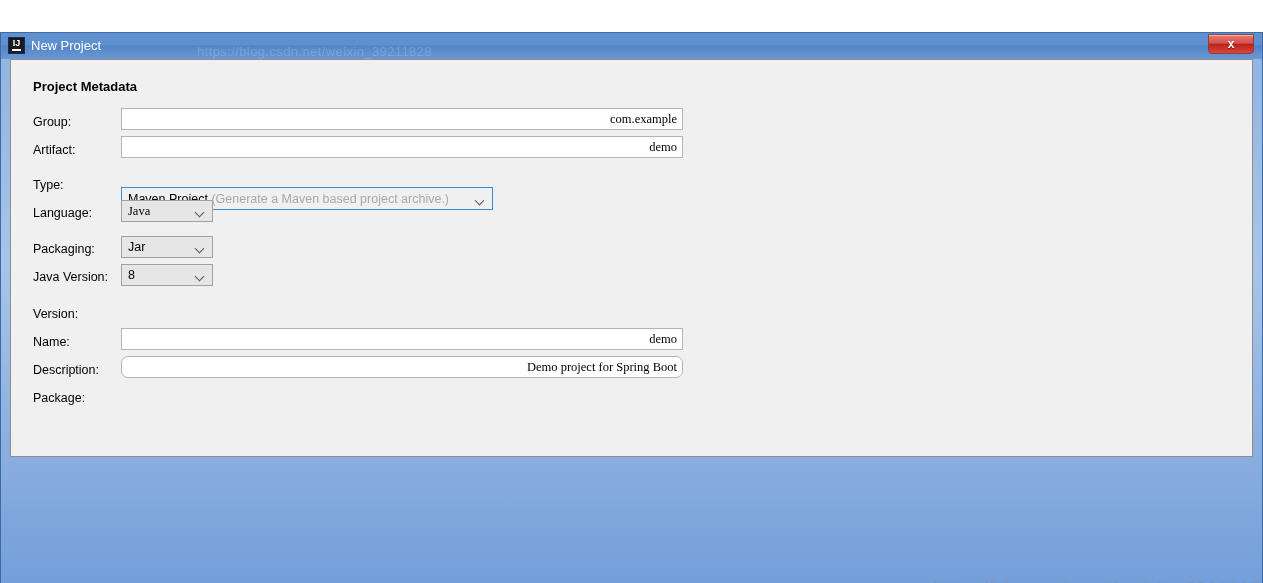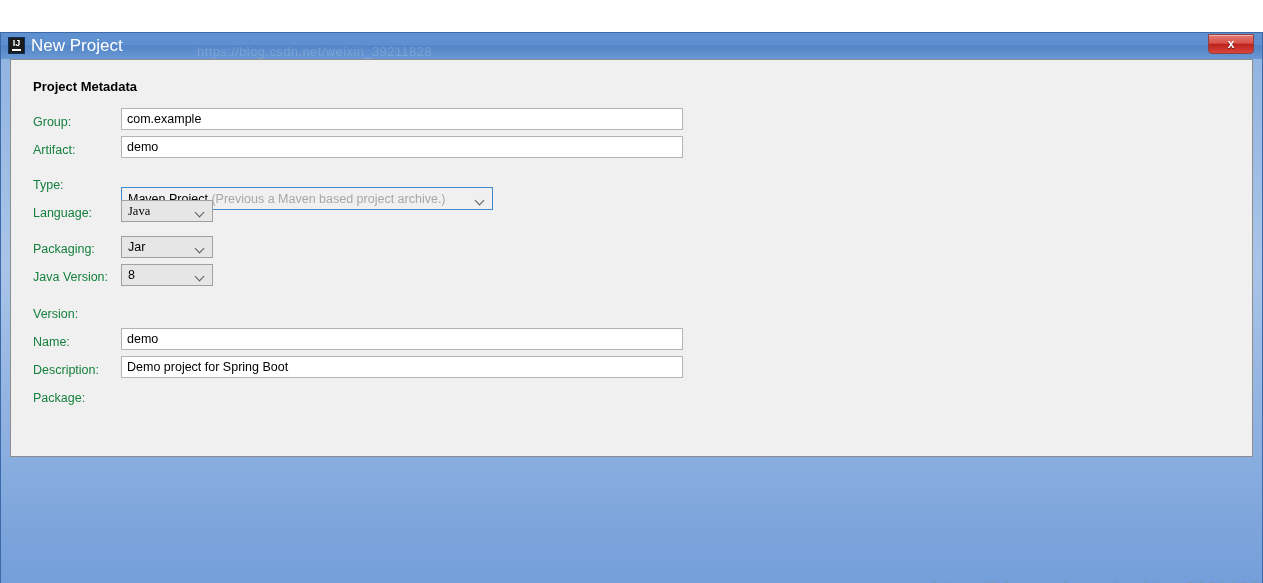--- a/index.html
+++ b/index.html
@@ -71,21 +71,21 @@
     width: 9px;
     height: 2px;
     background: #ffffff;
   }
   #title-text {
     position: absolute;
     left: 30px;
     top: 4px;
     height: 18px;
     line-height: 18px;
-    font-size: 17px;
+    font-size: 13px;
     color: #ffffff;
     white-space: nowrap;
   }
   #title-wm {
     position: absolute;
     left: 196px;
     top: 11px;
     font-size: 13px;
     color: rgba(255,255,255,0.17);
     white-space: nowrap;
@@ -136,36 +136,37 @@
     top: 19px;
     font-size: 13px;
     font-weight: bold;
     color: #000000;
   }
 
   
   .frow-label {
     position: absolute;
     font-size: 12.5px;
-    color: #15803d;
+    color: #000000;
     white-space: nowrap;
     line-height: 16px;
   }
   .txtfield {
     position: absolute;
     box-sizing: border-box;
     height: 22px;
     background: #ffffff;
     border: 1px solid #b4b4b4;
     padding: 0 5px;
-    font-family: Liberation Sans, sans-serif;
+    font-family: Liberation Serif, serif;
     font-size: 12.5px;
     color: #000000;
     line-height: 20px;
     outline: none;
+    text-align: right;
   }
   .txtfield-wide { left: 110px; width: 562px; }
 
   
   #type-combo {
     position: absolute;
     left: 110px;
     top: 127px;
     width: 372px;
     height: 23px;
@@ -294,21 +295,21 @@
     <div class="frow-label" style="left:22px; top:54px;">Group:</div>
     <input class="txtfield txtfield-wide" style="top: 48px;" value="com.example">
 
     <div class="frow-label" style="left:22px; top:82px;">Artifact:</div>
     <input class="txtfield txtfield-wide" style="top: 76px;" value="demo">
 
     <div class="frow-label" style="left:22px; top:117px;">Type:</div>
     <div id="type-combo">
       <div class="val">
         <span>Maven Project</span>
-        <span class="hint">(Previous a Maven based project archive.)</span>
+        <span class="hint">(Generate a Maven based project archive.)</span>
       </div>
       <div class="combo-arrow"></div>
     </div>
 
     <div class="frow-label" style="left:22px; top:145px;">Language:</div>
     <div class="small-combo" style="top:140px;font-family:Liberation Serif, serif;">
       <div class="val">Java</div>
       <div class="combo-arrow"></div>
     </div>
 
@@ -323,21 +324,21 @@
       <div class="val">8</div>
       <div class="combo-arrow"></div>
     </div>
 
     <div class="frow-label" style="left:22px; top:246px;">Version:</div>
 
     <div class="frow-label" style="left:22px; top:274px;">Name:</div>
     <input class="txtfield txtfield-wide" style="top: 268px;" value="demo">
 
     <div class="frow-label" style="left:22px; top:302px;">Description:</div>
-    <input class="txtfield txtfield-wide" style="top: 296px;" value="Demo project for Spring Boot">
+    <input class="txtfield txtfield-wide" style="top: 296px; border-radius: 7px;" value="Demo project for Spring Boot">
 
     <div class="frow-label" style="left:22px; top:330px;">Package:</div>
 
     <button class="btn" style="left:897px; width:76px;">Previous</button>
 
     <button class="btn" id="btn-next" style="left:983px; width:76px;text-align:right;">
       <span>Next</span>
       <span class="focusring"></span>
     </button>
 

